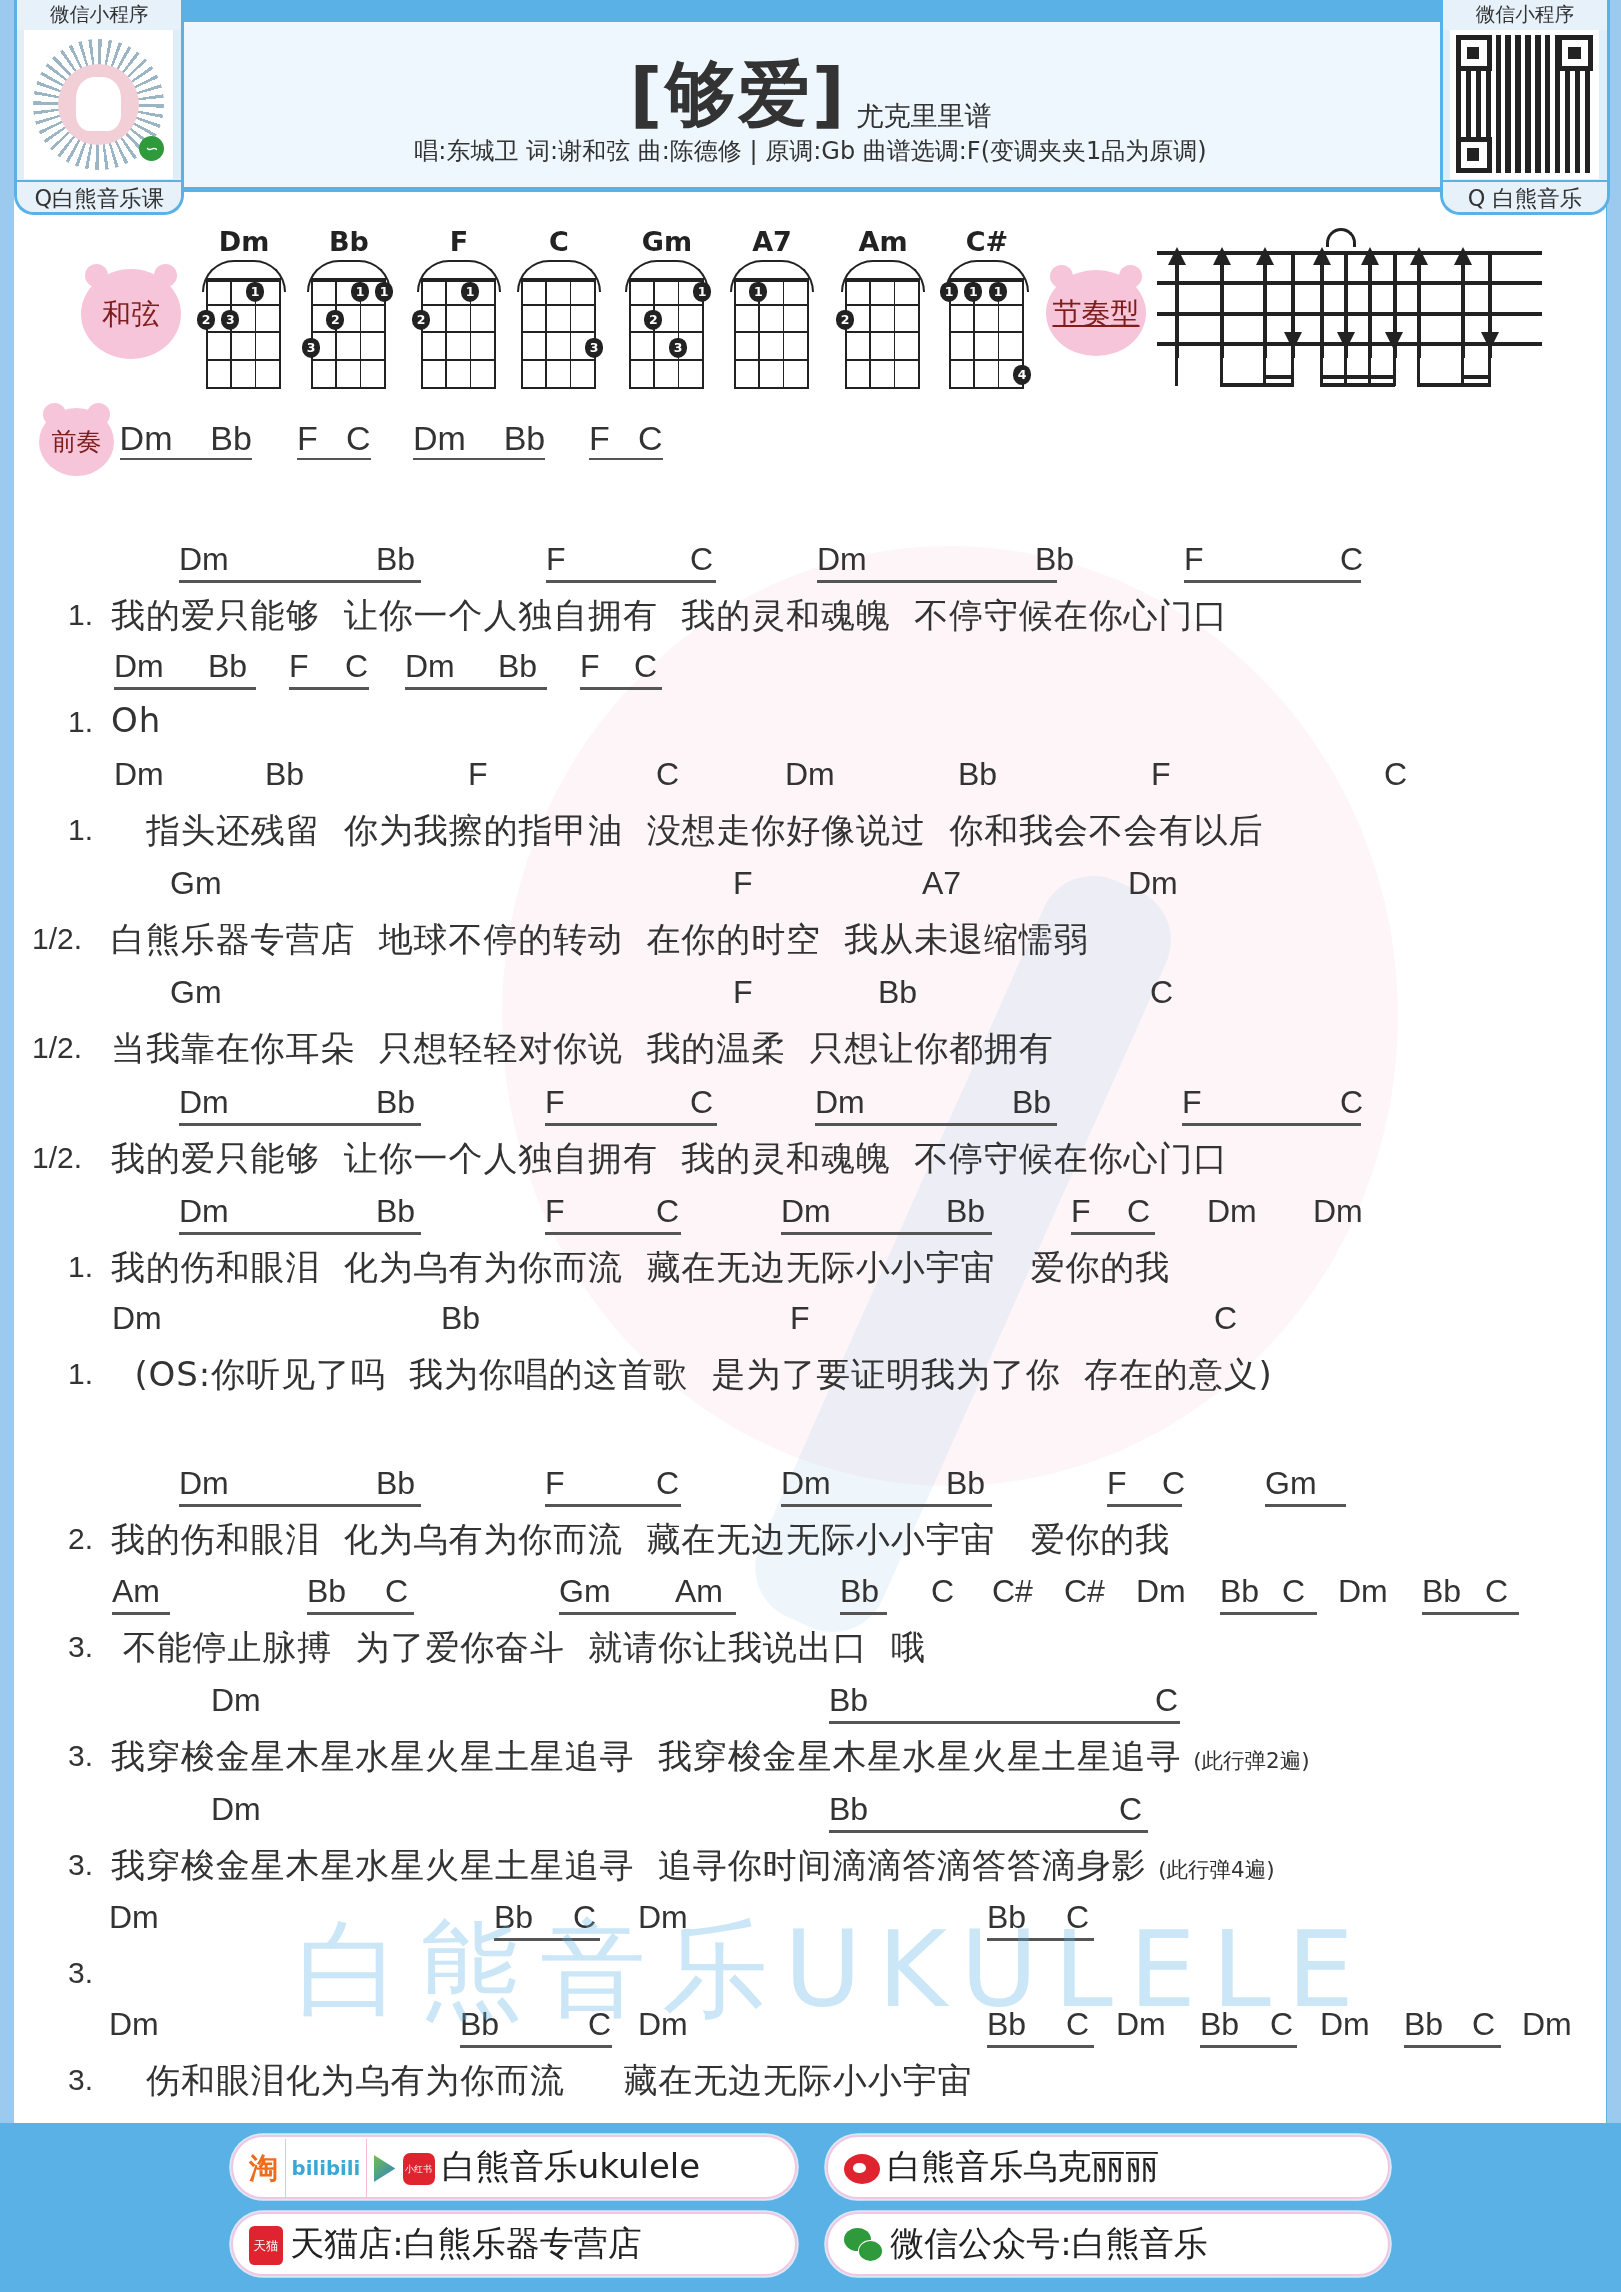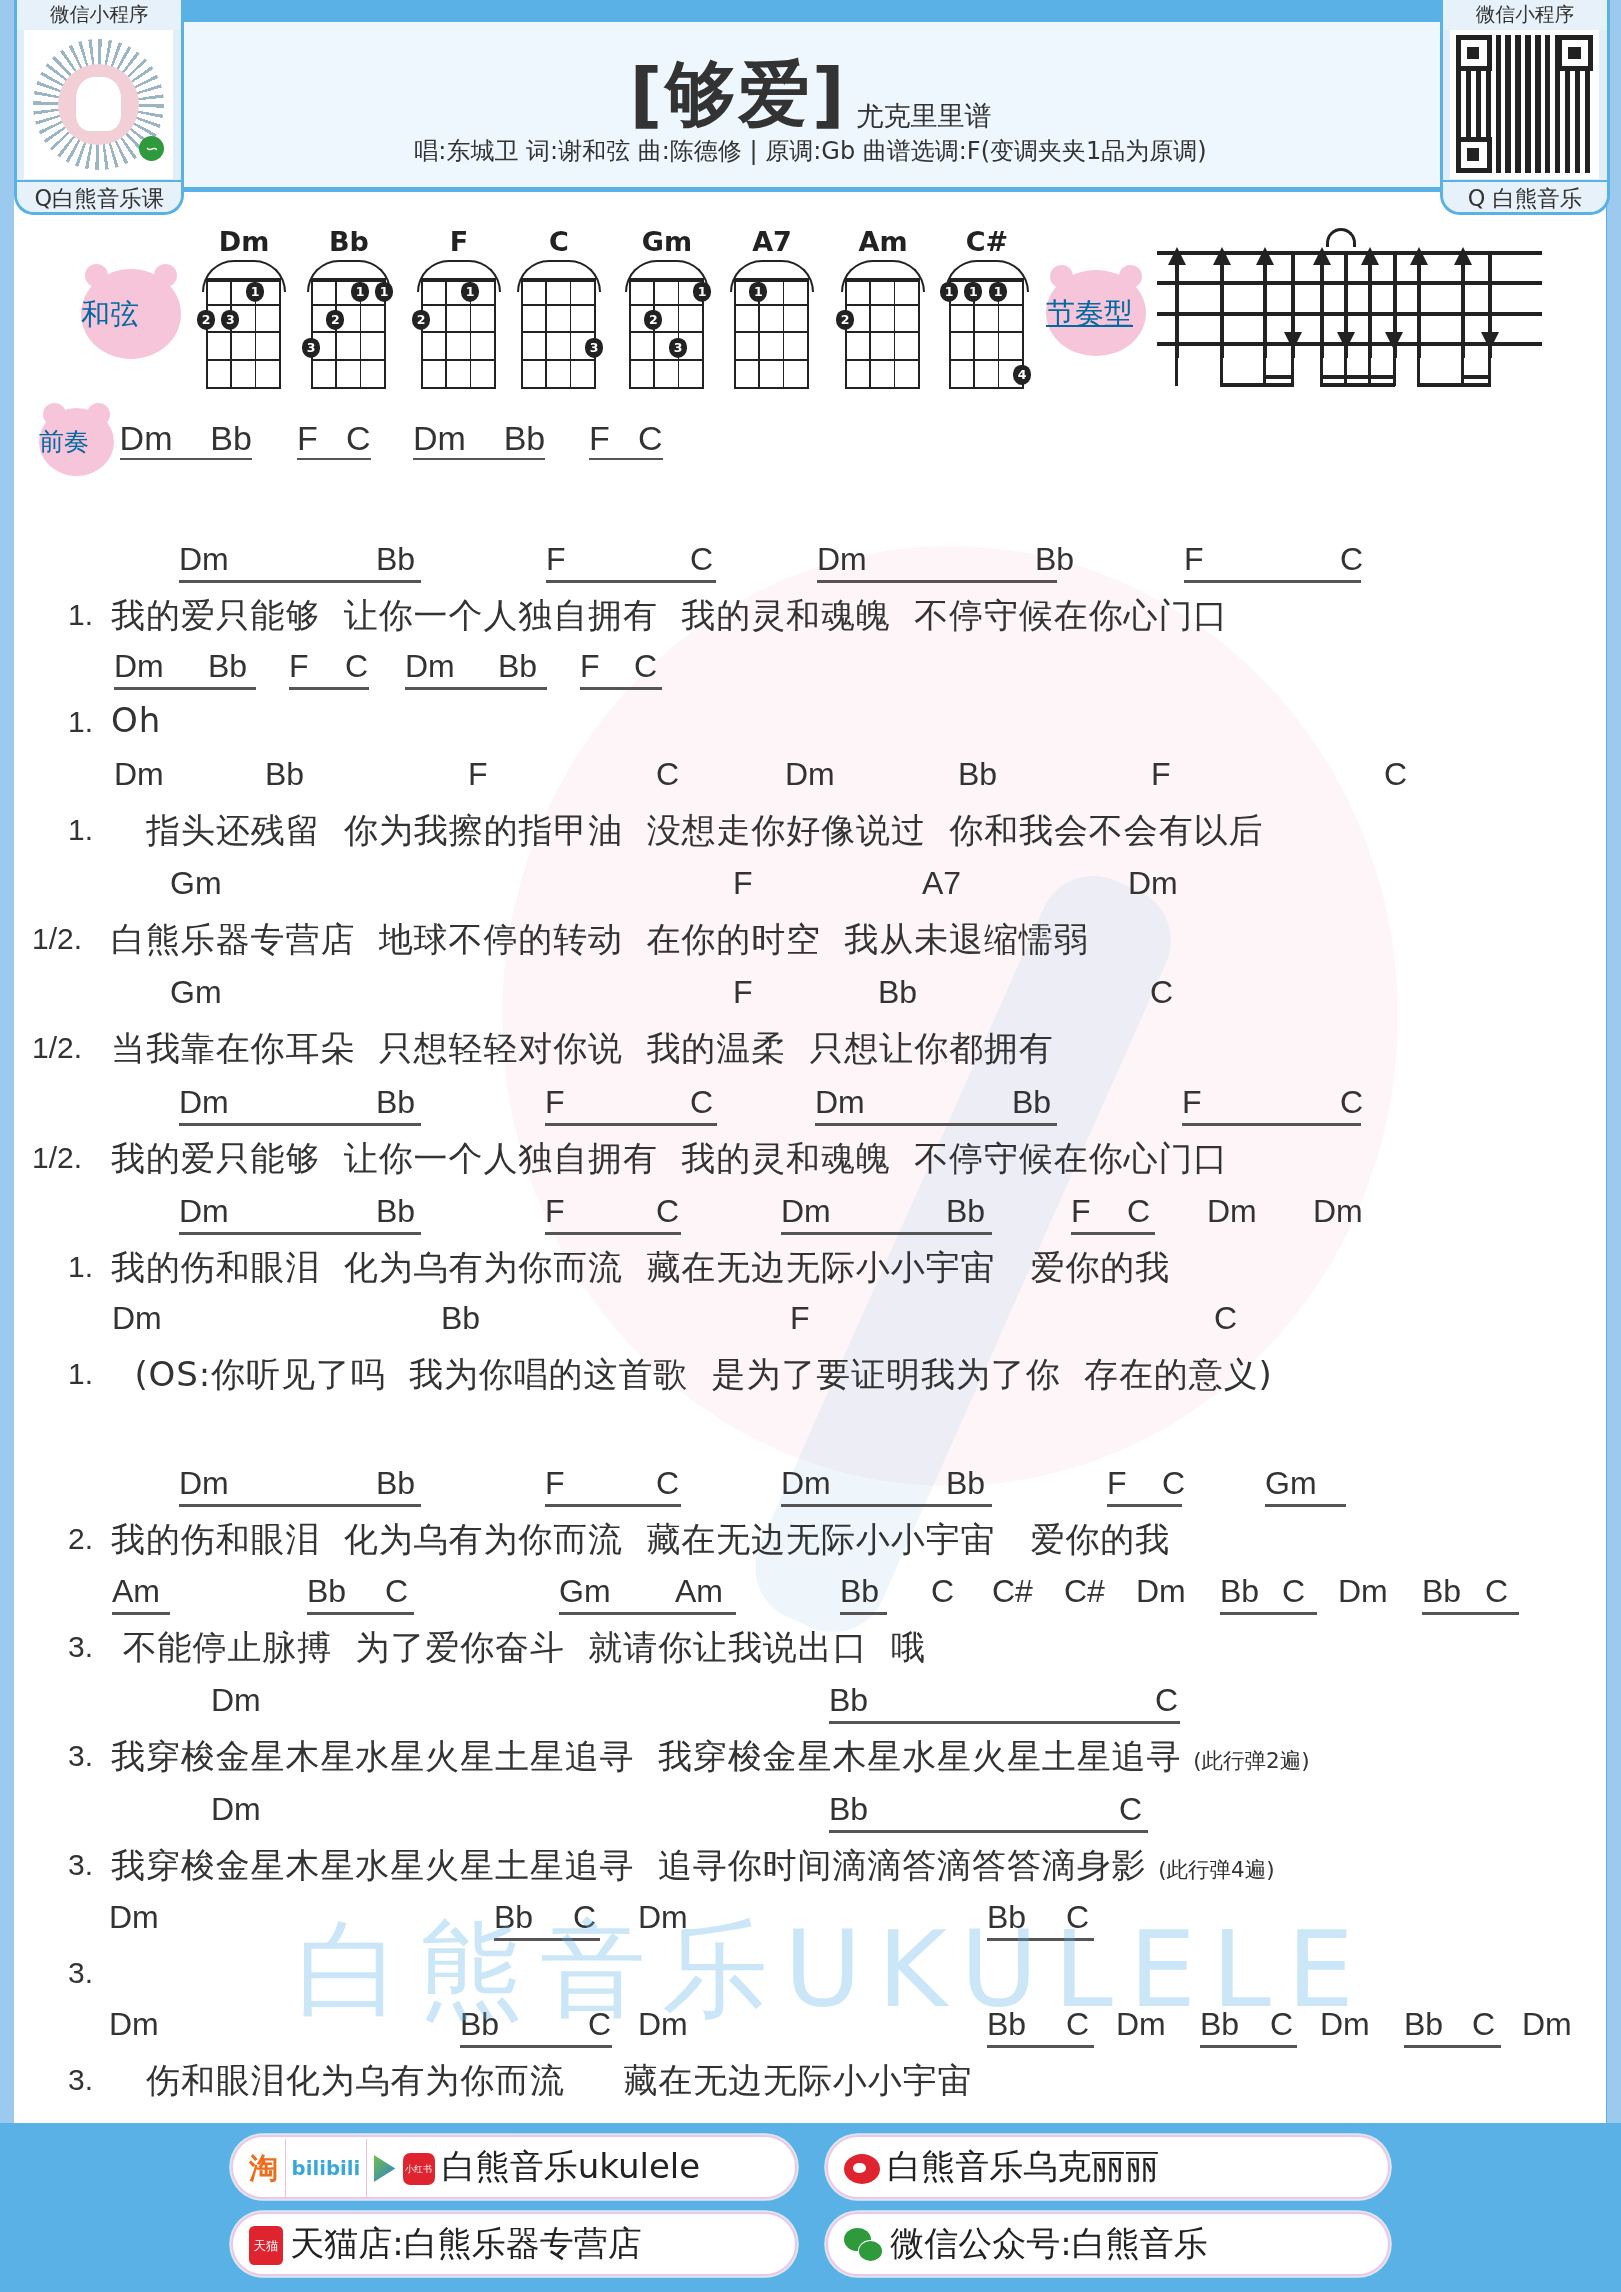--- a/index.html
+++ b/index.html
@@ -32,21 +32,21 @@
 
   .qr-grid { position: absolute; left: 5.4px; top: 5.4px; width: 138px; height: 138px;
     background:
       repeating-linear-gradient(90deg, #222 0 5.4px, transparent 5.4px 9.9px),
       repeating-linear-gradient(0deg, rgba(255,255,255,0.65) 0 4.5px, transparent 4.5px 10.7px);
   }
   .qr-finder { position: absolute; width: 36px; height: 36px; border: 5.4px solid #222; background: #fff; }
   .qr-finder::after { content: ""; position: absolute; left: 6.3px; top: 6.3px; width: 12.5px; height: 12.5px; background: #222; }
 
   
-  .pink-badge { position: absolute; background: #f7c5d9; border-radius: 50%; color: #0369a1; }
+  .pink-badge { position: absolute; background: #f7c5d9; border-radius: 50%; color: #7f1d1d; text-align: center; }
   .pink-badge::before, .pink-badge::after { content: ""; position: absolute; top: -5.4px; width: 23px; height: 23px; background: #f7c5d9; border-radius: 50%; }
   .pink-badge::before { left: 3.6px; }
   .pink-badge::after { right: 3.6px; }
 
   .chord { position: absolute; top: 222px; width: 90px; height: 170px; }
   .chord-name { position: absolute; left: 0; width: 90px; top: 3.6px; text-align: center; font-size: 27px; font-weight: bold; color: #222; }
   .chord-head { position: absolute; left: 2.7px; top: 38px; width: 84px; height: 32px; border: 2.7px solid #222; border-bottom: none; border-radius: 45px 45px 0 0; }
   .chord-grid { position: absolute; left: 7.2px; top: 56px; width: 75px; height: 111px; border: 2.7px solid #222; border-top: 4.5px solid #222;
     background:
       linear-gradient(90deg, transparent 22.4px, #222 22.4px 24px, transparent 24px 47px, #222 47px 48px, transparent 48px),

